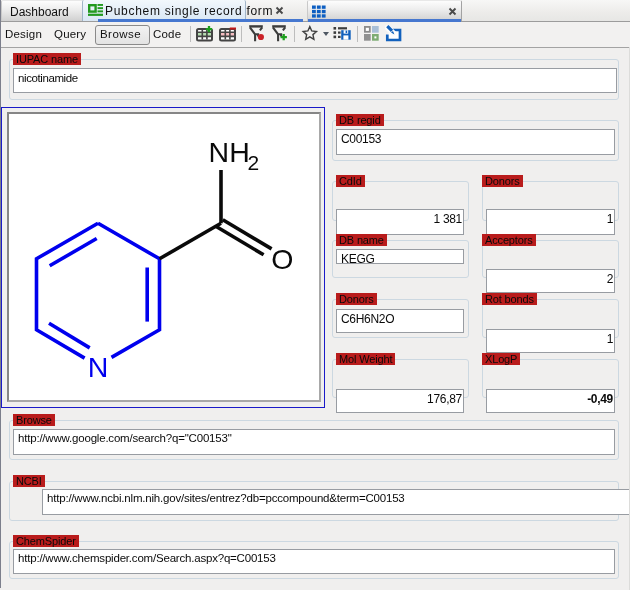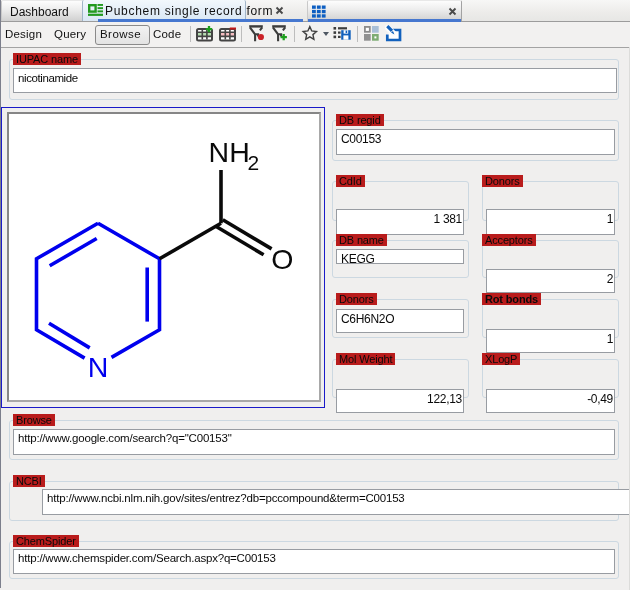--- a/index.html
+++ b/index.html
@@ -200,30 +200,30 @@
 
 <div class="grp" style="left:482px;top:240px;width:137px;height:38px;"></div>
 <div class="lbl" style="left:482px;top:234px;">Acceptors</div>
 <div class="inp rgt" style="left:486px;top:249px;width:129px;height:24px;">2</div>
 
 <div class="grp" style="left:332px;top:299px;width:137px;height:39px;"></div>
 <div class="lbl" style="left:336px;top:293px;">Donors</div>
 <div class="inp lft" style="left:336px;top:308.5px;width:128px;height:24px;">C6H6N2O</div>
 
 <div class="grp" style="left:482px;top:299px;width:137px;height:39px;"></div>
-<div class="lbl" style="left:482px;top:293px;font-weight:bold;">Rot bonds</div>
+<div class="lbl" style="left:482px;top:293px;">Rot bonds</div>
 <div class="inp rgt" style="left:486px;top:308.5px;width:129px;height:24px;">1</div>
 
 <div class="grp" style="left:332px;top:359px;width:137px;height:39px;"></div>
 <div class="lbl" style="left:336px;top:353px;">Mol Weight</div>
-<div class="inp rgt" style="left:336px;top:368.5px;width:128px;height:24px;">122,13</div>
+<div class="inp rgt" style="left:336px;top:368.5px;width:128px;height:24px;">176,87</div>
 
 <div class="grp" style="left:482px;top:359px;width:137px;height:39px;"></div>
 <div class="lbl" style="left:482px;top:353px;">XLogP</div>
-<div class="inp rgt" style="left:486px;top:368.5px;width:129px;height:24px;">-0,49</div>
+<div class="inp rgt" style="left:486px;top:368.5px;width:129px;height:24px;font-weight:bold;">-0,49</div>
 
 <div class="grp" style="left:9px;top:420px;width:610px;height:40px;"></div>
 <div class="lbl" style="left:13px;top:414px;">Browse</div>
 <div class="inp lft url" style="left:13px;top:429px;width:602px;height:26px;padding-top:1px;">http://www.google.com/search?q="C00153"</div>
 
 <div class="grp" style="left:9px;top:481px;width:610px;height:40px;"></div>
 <div class="lbl" style="left:13px;top:475px;">NCBI</div>
 <div class="inp lft url" style="left:13px;top:489px;width:602px;height:26px;padding-top:1px;margin-left:29px;">http://www.ncbi.nlm.nih.gov/sites/entrez?db=pccompound&amp;term=C00153</div>
 
 <div class="grp" style="left:9px;top:541px;width:610px;height:38px;"></div>

